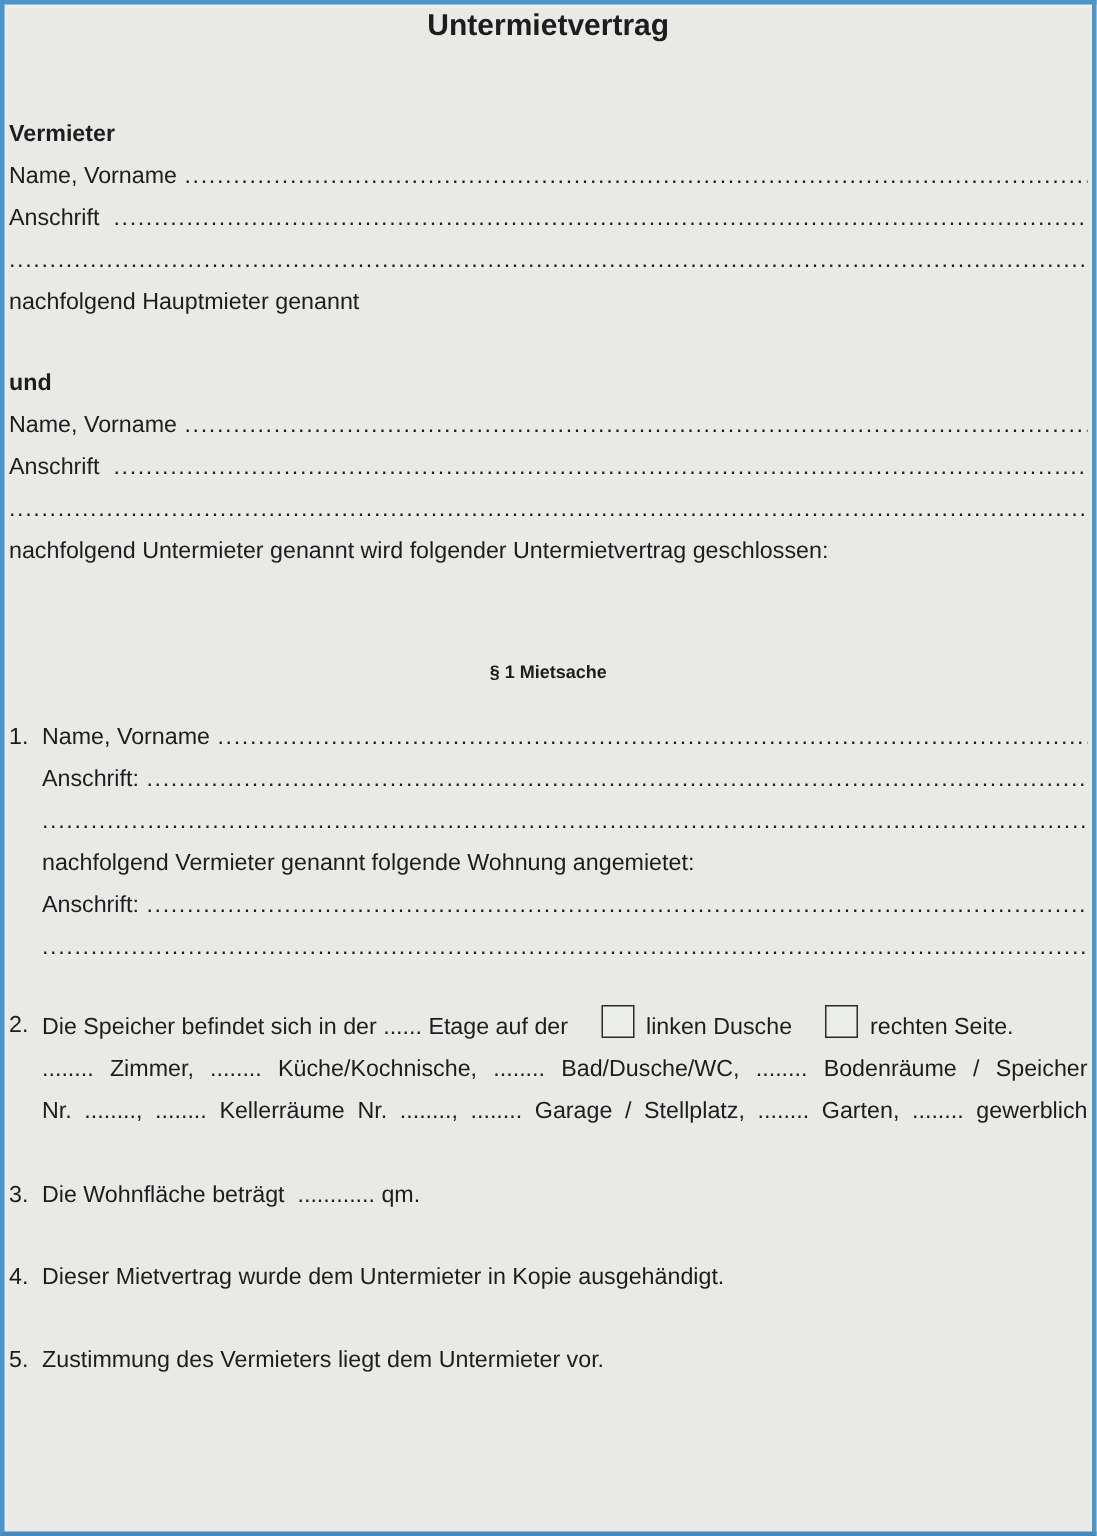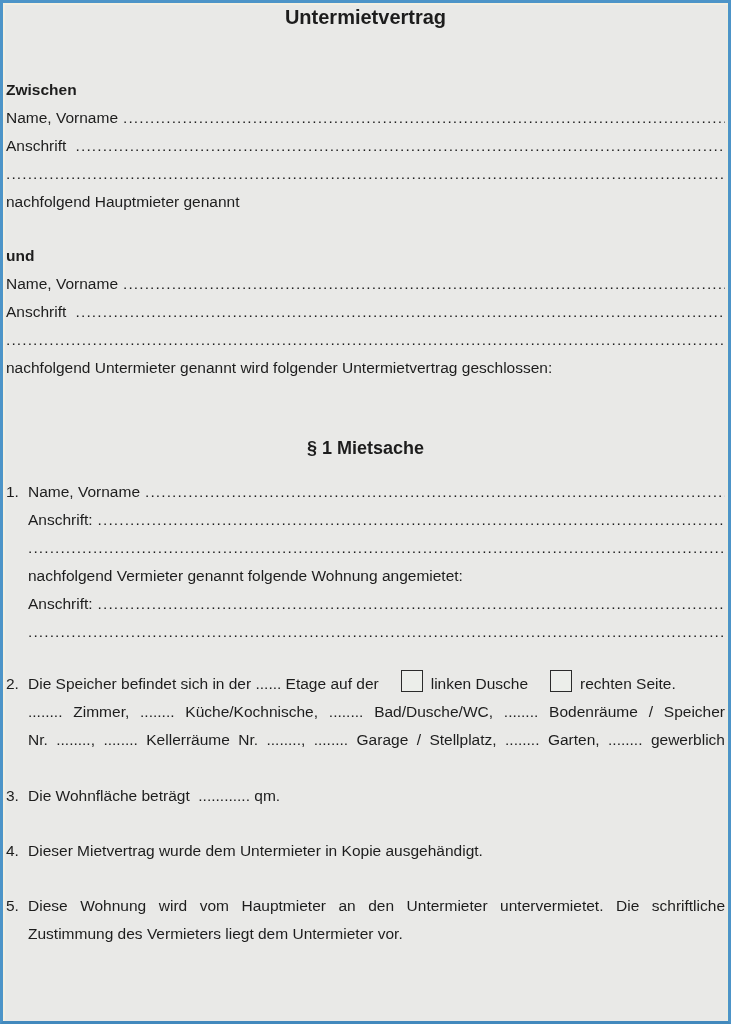--- a/index.html
+++ b/index.html
@@ -21,21 +21,21 @@
     line-height: 26px; margin: 1px 0 0 0;
   }
   .b { font-weight: bold; }
   .row { line-height: 28px; }
   .leader { white-space: nowrap; overflow: hidden; }
   .lbl { margin-right: 5px; }
   .dots { letter-spacing: 1.1px; }
   .sec-zwischen { margin-top: 46px; }
   .sec-und { margin-top: 26px; }
   .heading {
-    margin-top: 52px; font-size: 18px; font-weight: bold;
+    margin-top: 52px; font-size: 12px; font-weight: bold;
     text-align: center; line-height: 28px;
   }
   .clause { display: flex; }
   .clause .num { width: 22px; flex-shrink: 0; }
   .clause .cbody { flex: 1; min-width: 0; }
   .c1 { margin-top: 16px; }
   .c2 { margin-top: 24px; }
   .c3 { margin-top: 28px; }
   .c4 { margin-top: 27px; }
   .c5 { margin-top: 27px; }
@@ -47,21 +47,21 @@
   }
 </style>
 </head>
 <body>
 
 <div class="doc">
 
   <h1 class="title">Untermietvertrag</h1>
 
   <div class="sec-zwischen">
-    <div class="row b">Zwischen</div>
+    <div class="row b">Vermieter</div>
     <div class="row leader">
       <span class="lbl">Name, Vorname</span><span class="dots">................................................................................................................................................................</span>
     </div>
     <div class="row leader">
       <span class="lbl">Anschrift&nbsp;</span><span class="dots">................................................................................................................................................................</span>
     </div>
     <div class="row leader">
       <span class="dots">................................................................................................................................................................</span>
     </div>
     <div class="row">nachfolgend Hauptmieter genannt</div>
@@ -126,18 +126,17 @@
   <div class="clause c4">
     <div class="num">4.</div>
     <div class="cbody">
       <div class="row">Dieser Mietvertrag wurde dem Untermieter in Kopie ausgehändigt.</div>
     </div>
   </div>
 
   <div class="clause c5">
     <div class="num">5.</div>
     <div class="cbody">
-      <div class="row just">Diese Wohnung wird vom Hauptmieter an den Untermieter untervermietet. Die schriftliche</div>
       <div class="row">Zustimmung des Vermieters liegt dem Untermieter vor.</div>
     </div>
   </div>
 
 </div>
 
 </body></html>

